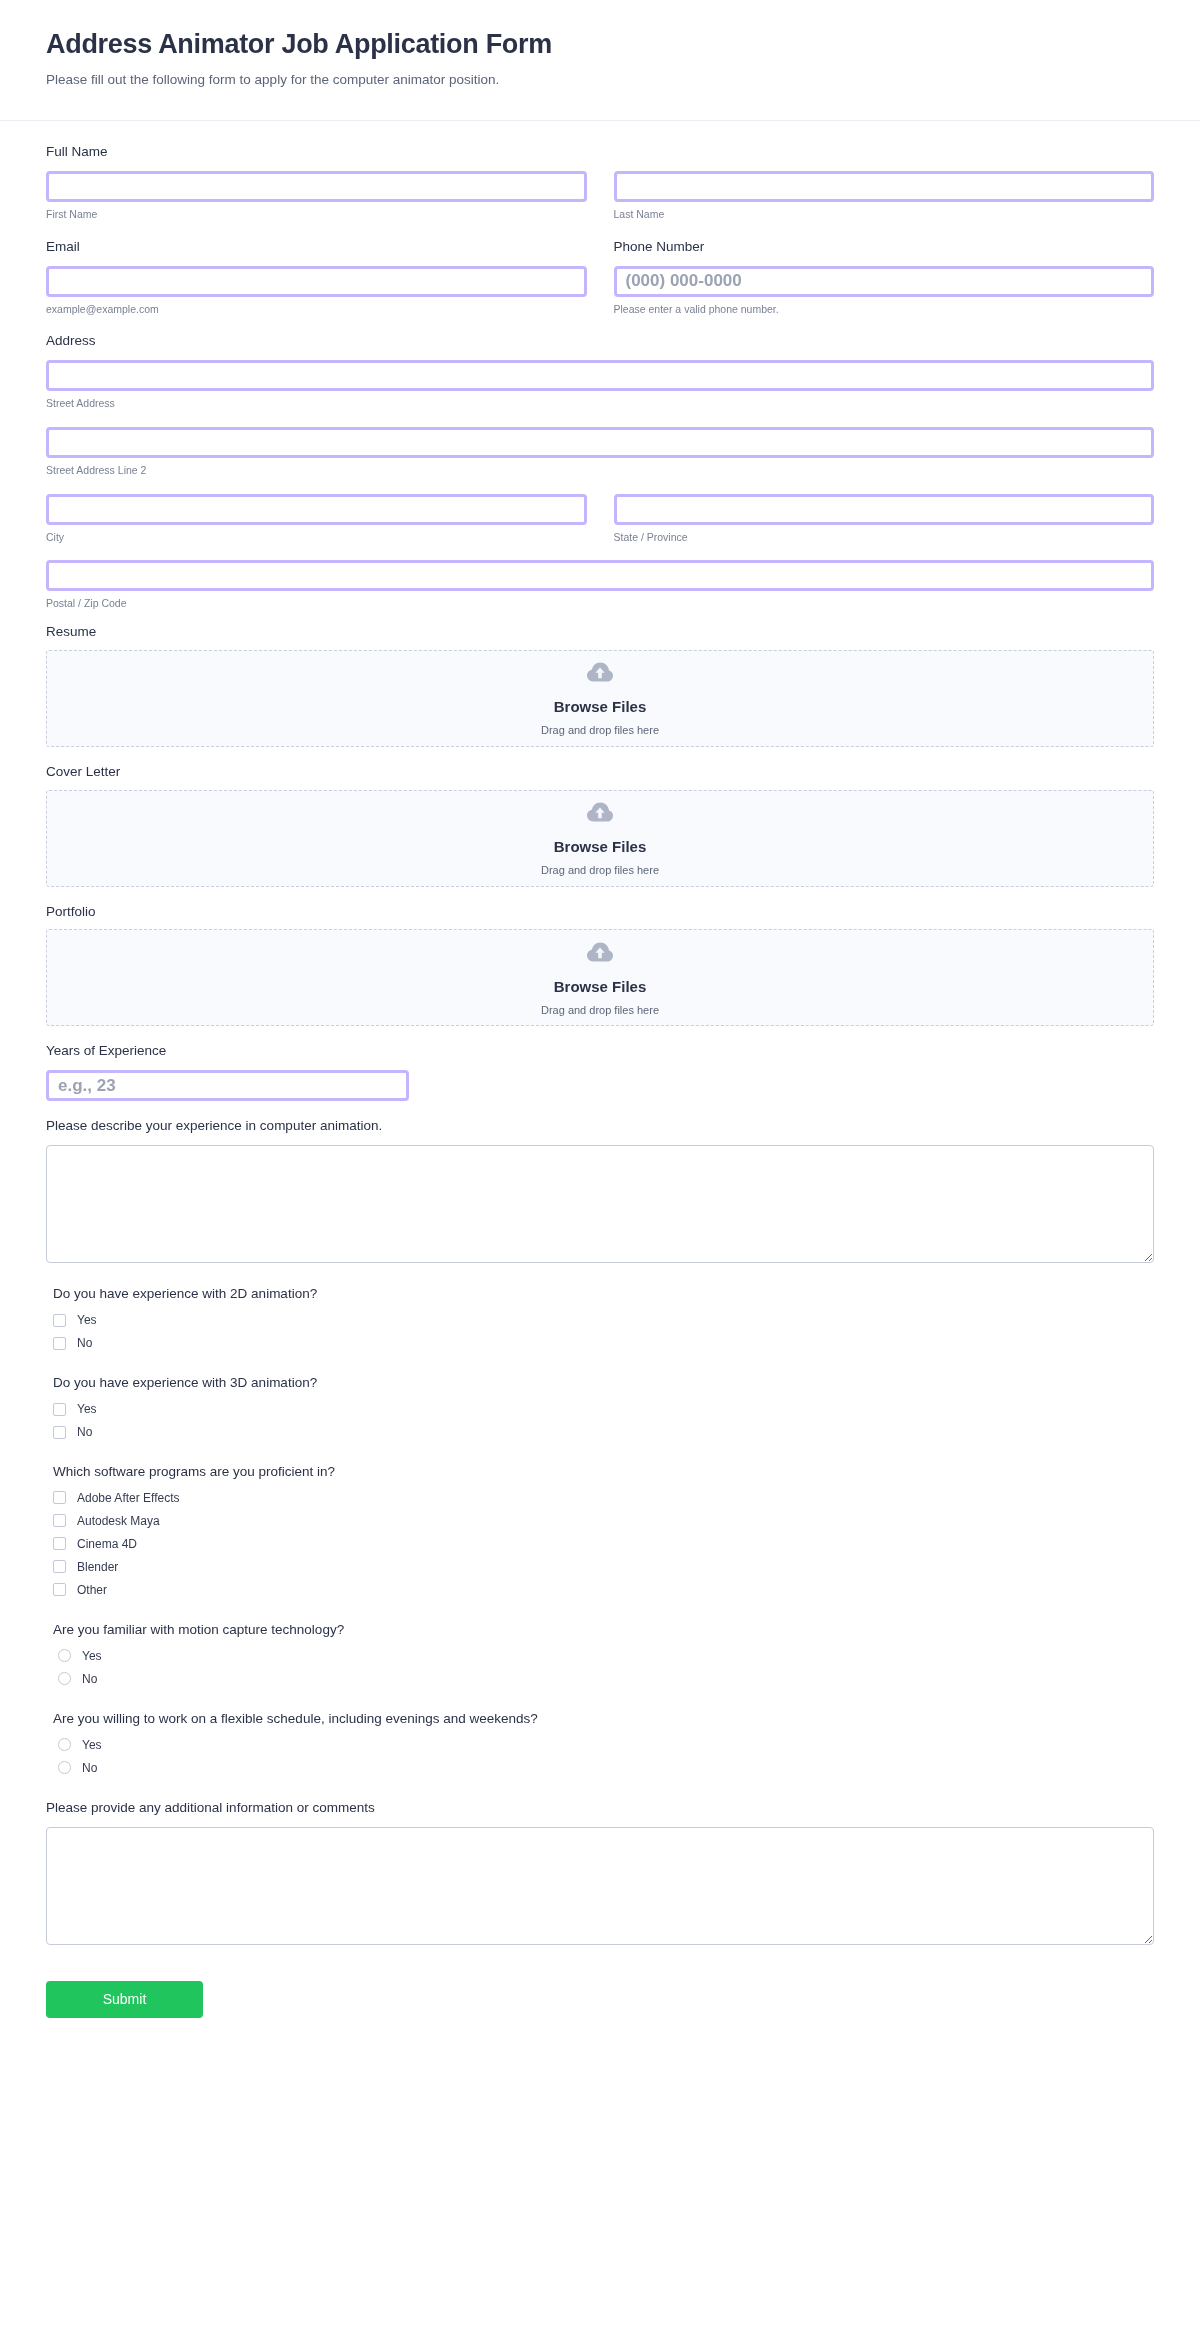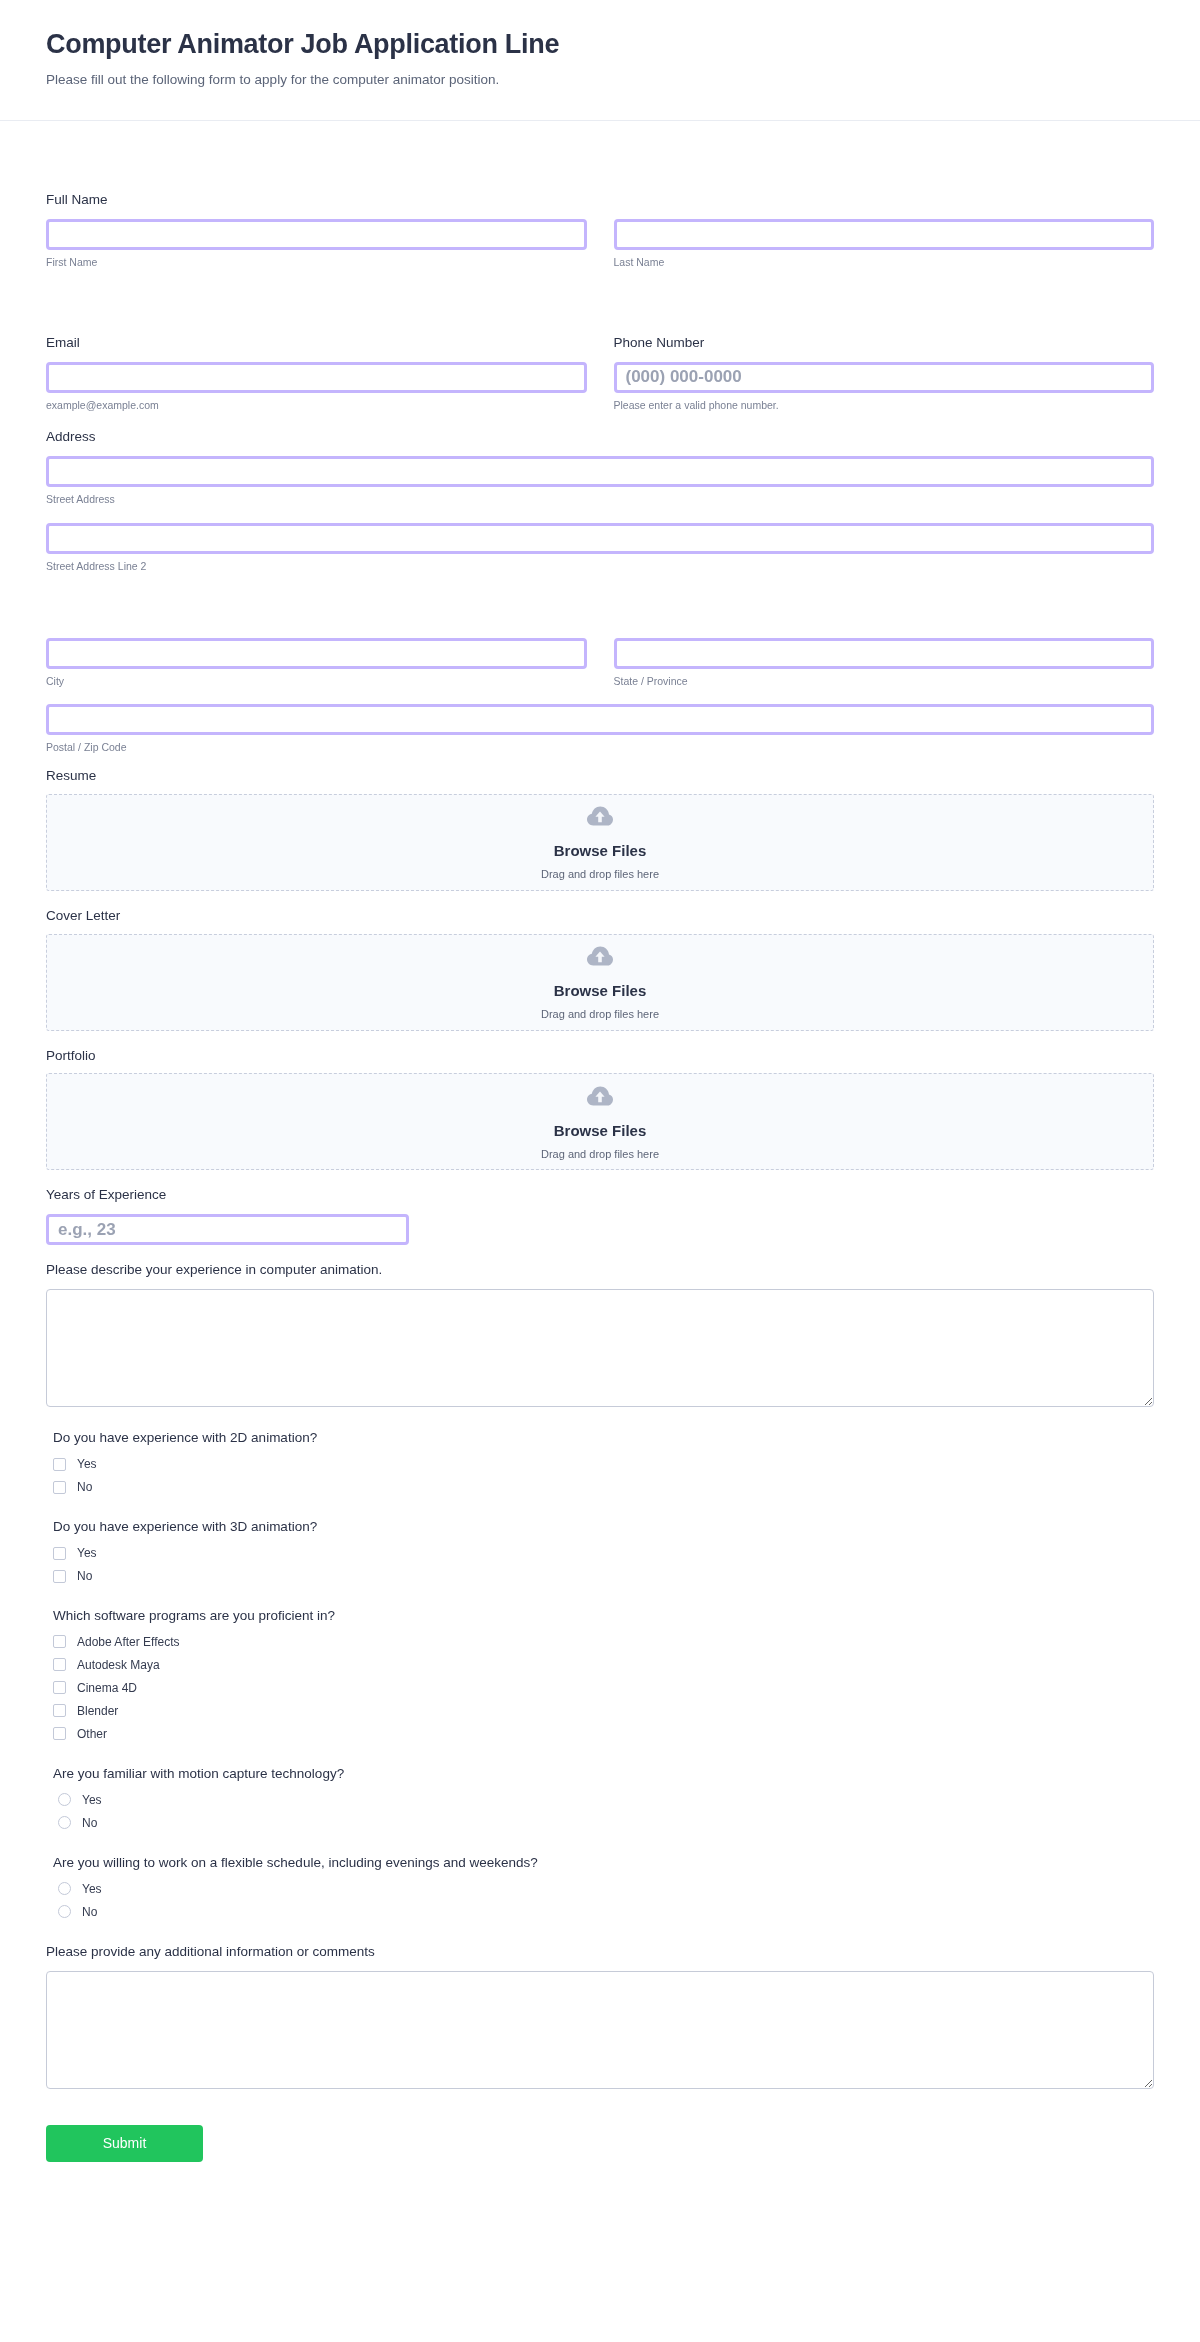--- a/index.html
+++ b/index.html
@@ -48,21 +48,21 @@
     font-size: 10.5px;
     color: #7a8194;
     margin: 6px 0 0 0;
     line-height: 1.3;
   }
 
   .row {
     display: flex;
     gap: 27px;
   }
-  .col { flex: 1 1 0; min-width: 0; margin-top: 48px; }
+  .col { flex: 1 1 0; min-width: 0; }
 
   .text-input {
     display: block;
     width: 100%;
     height: 31px;
     border: 3px solid #c4b5fd;
     border-radius: 4px;
     background: #ffffff;
     font-family: "Liberation Sans", sans-serif;
     font-size: 17px;
@@ -179,21 +179,21 @@
     padding: 0;
     text-align: center;
   }
 </style>
 </head>
 <body>
 
 <div class="page">
 
   <div class="form-header">
-    <h1 class="form-title">Computer Animator Job Application Line</h1>
+    <h1 class="form-title">Address Animator Job Application Form</h1>
     <p class="form-subtitle">Please fill out the following form to apply for the computer animator position.</p>
   </div>
 
   <div class="form-body">
 
     <div class="row">
       <div class="col">
         <div class="field-label">Full Name</div>
         <input class="text-input" type="text" placeholder="" style="">
         <div class="sub-label">First Name</div>

